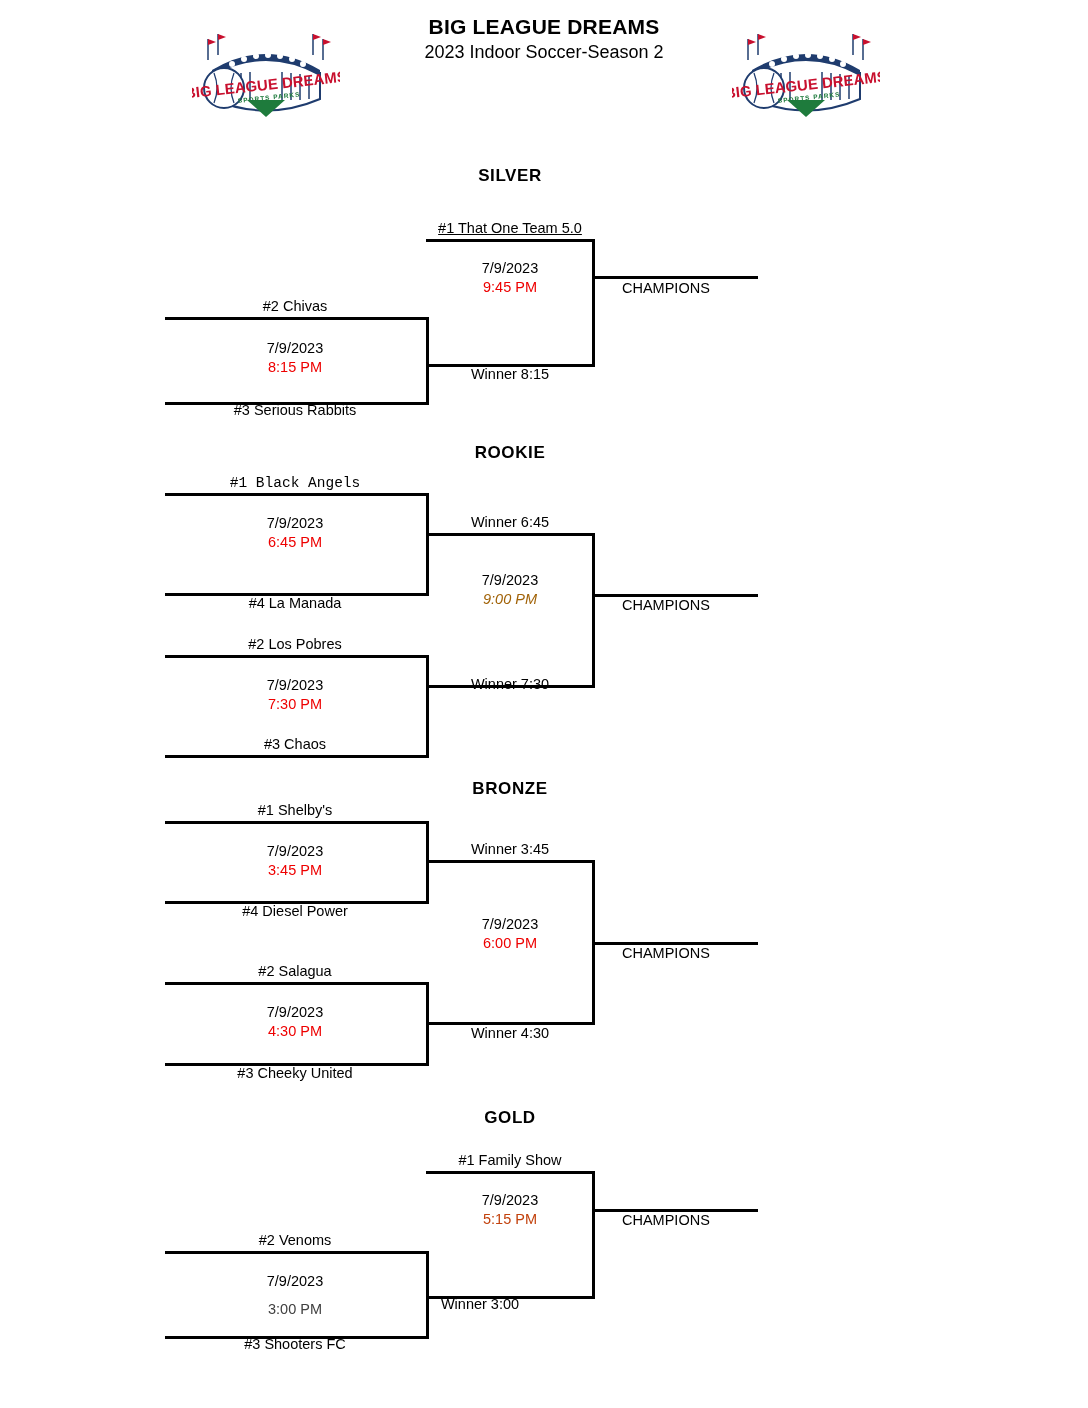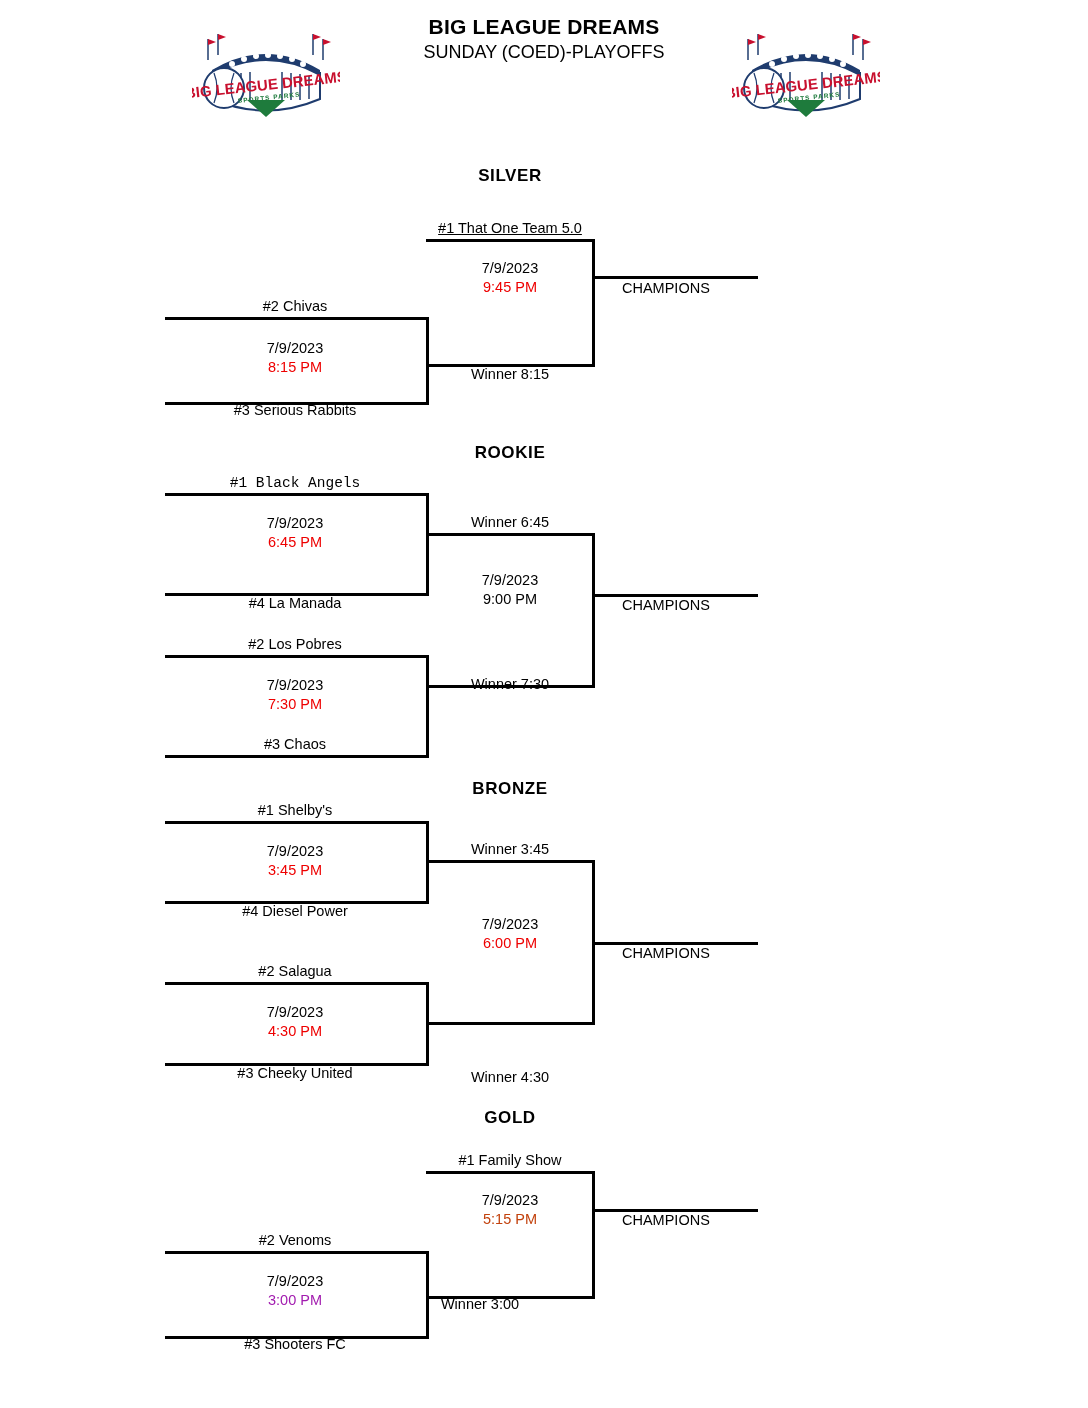--- a/index.html
+++ b/index.html
@@ -169,21 +169,21 @@
 
       <g transform="rotate(-6 148 126)">
         <text x="148" y="132" font-family="Liberation Sans, sans-serif" font-size="30" font-weight="bold" fill="#C8102E" text-anchor="middle">BIG LEAGUE DREAMS</text>
         <text x="152" y="152" font-family="Liberation Sans, sans-serif" font-size="13" font-weight="bold" fill="#1E7B3C" text-anchor="middle" letter-spacing="2">SPORTS PARKS</text>
       </g>
     </svg>
   </div>
 
   <div class="title-block">
     <div class="title-main">BIG LEAGUE DREAMS</div>
-    <div class="title-sub2">SUNDAY (COED)-PLAYOFFS</div>
+    <div class="title-sub1">2023 Indoor Soccer-Season 2</div>
   </div>
 
   <div class="logo right">
     <svg viewBox="0 0 296 200" width="148" height="100">
       <g stroke="#1F3C6E" stroke-width="3" fill="none">
         <line x1="32" y1="30" x2="32" y2="72"></line>
         <line x1="52" y1="20" x2="52" y2="62"></line>
         <line x1="242" y1="20" x2="242" y2="62"></line>
         <line x1="262" y1="30" x2="262" y2="72"></line>
       </g>
@@ -278,21 +278,21 @@
     <div class="time" style="color:#EE0000;">7:30 PM</div>
   </div>
 
   <div class="lbl center" style="left:510px; top:514px;">Winner 6:45</div>
   <div class="hline" style="left:426px; top:533px; width:169px;"></div>
   <div class="vline" style="left:592px; top:533px; height:155px;"></div>
   <div class="hline" style="left:426px; top:685px; width:169px;"></div>
   <div class="lbl center" style="left:510px; top:676px;">Winner 7:30</div>
   <div class="gamebox" style="left:510px; top:571px;">
     <div class="date">7/9/2023</div>
-    <div class="time" style="color:#000000;">9:00 PM</div>
+    <div class="time" style="color:#a16207;font-style:italic;">9:00 PM</div>
   </div>
 
   <div class="hline" style="left:592px; top:594px; width:166px;"></div>
   <div class="champ-label" style="left:622px; top:597px;">CHAMPIONS</div>
 </div>
 
 <div>
   <div class="section-title" style="left:510px; top:779px;">BRONZE</div>
 
   <div class="lbl center" style="left:295px; top:802px;">#1 Shelby's</div>
@@ -312,21 +312,21 @@
   <div class="lbl center" style="left:295px; top:1065px;">#3 Cheeky United</div>
   <div class="gamebox" style="left:295px; top:1003px;">
     <div class="date">7/9/2023</div>
     <div class="time" style="color:#EE0000;">4:30 PM</div>
   </div>
 
   <div class="lbl center" style="left:510px; top:841px;">Winner 3:45</div>
   <div class="hline" style="left:426px; top:860px; width:169px;"></div>
   <div class="vline" style="left:592px; top:860px; height:165px;"></div>
   <div class="hline" style="left:426px; top:1022px; width:169px;"></div>
-  <div class="lbl center" style="left:510px; top:1069px;">Winner 4:30</div>
+  <div class="lbl center" style="left:510px; top:1025px;">Winner 4:30</div>
   <div class="gamebox" style="left:510px; top:915px;">
     <div class="date">7/9/2023</div>
     <div class="time" style="color:#EE0000;">6:00 PM</div>
   </div>
 
   <div class="hline" style="left:592px; top:942px; width:166px;"></div>
   <div class="champ-label" style="left:622px; top:945px;">CHAMPIONS</div>
 </div>
 
 <div>
@@ -342,18 +342,18 @@
     <div class="time" style="color:#c2410c;">5:15 PM</div>
   </div>
 
   <div class="lbl center" style="left:295px; top:1232px;">#2 Venoms</div>
   <div class="hline" style="left:165px; top:1251px; width:264px;"></div>
   <div class="vline" style="left:426px; top:1251px; height:88px;"></div>
   <div class="hline" style="left:165px; top:1336px; width:264px;"></div>
   <div class="lbl center" style="left:295px; top:1336px;">#3 Shooters FC</div>
   <div class="gamebox" style="left:295px; top:1272px;">
     <div class="date">7/9/2023</div>
-    <div class="time" style="color:#a21caf;">3:00 PM</div>
+    <div class="time" style="color:#404040;margin-top:9px;">3:00 PM</div>
   </div>
 
   <div class="hline" style="left:592px; top:1209px; width:166px;"></div>
   <div class="champ-label" style="left:622px; top:1212px;">CHAMPIONS</div>
 </div>
 
 </body></html>

